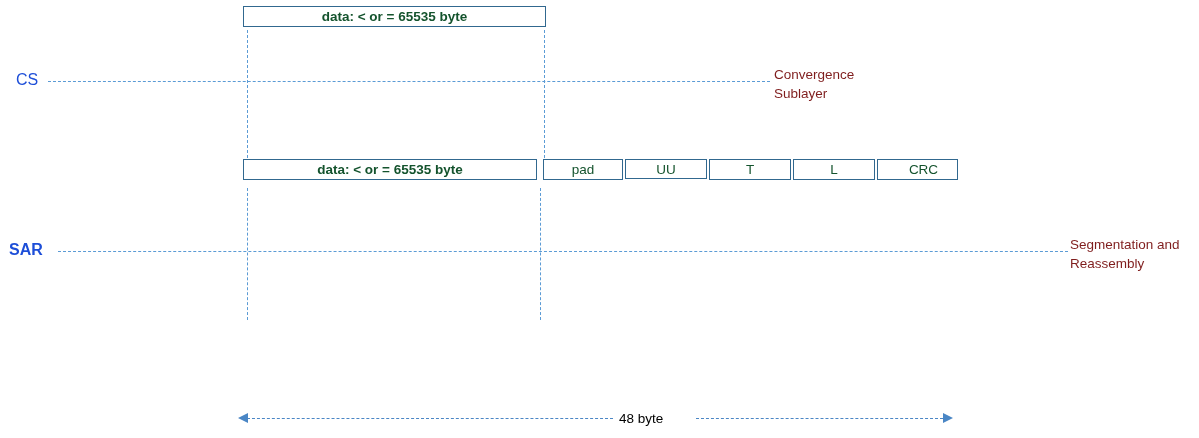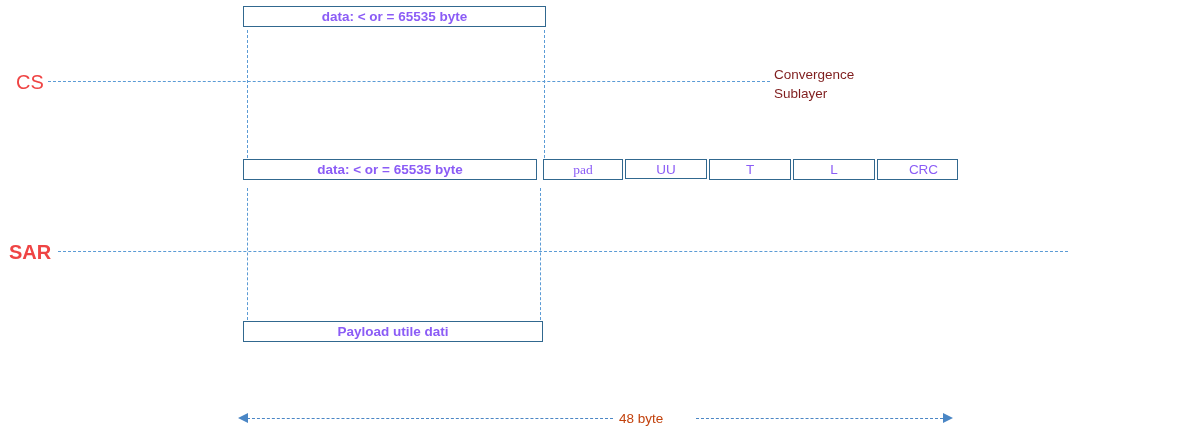--- a/index.html
+++ b/index.html
@@ -13,41 +13,41 @@
   }
   #canvas {
     position: relative;
     width: 1199px;
     height: 438px;
     background: #ffffff;
     overflow: hidden;
   }
   .layer-label {
     position: absolute;
-    font-size: 20px;
-    color: #ef4444;
+    font-size: 16px;
+    color: #1d4ed8;
     white-space: nowrap;
   }
   .side-note {
     position: absolute;
     font-size: 13.5px;
     line-height: 19px;
     color: #7f1d1d;
     white-space: nowrap;
   }
   .pdu-box {
     position: absolute;
     box-sizing: border-box;
     border: 1.5px solid #31688f;
     background: #ffffff;
     display: flex;
     align-items: center;
     justify-content: center;
     font-size: 13.5px;
-    color: #8b5cf6;
+    color: #14532d;
     z-index: 4;
   }
   .pdu-box.bold {
     font-weight: bold;
   }
   .vline {
     position: absolute;
     border-left: 1.6px dashed #5b9bd5;
     z-index: 1;
   }
@@ -82,21 +82,21 @@
   }
   .arrow-head.right {
     border-left: 10px solid #4a86c5;
     transform: translateY(-50%);
   }
   .arrow-label {
     position: absolute;
     top: 50%;
     transform: translateY(-50%);
     font-size: 13.5px;
-    color: #c2410c;
+    color: #000000;
     background: #ffffff;
     padding: 0 6px;
     white-space: nowrap;
   }
 </style>
 </head>
 <body>
 
 <div id="canvas">
 
@@ -106,42 +106,45 @@
 
   <div class="layer-label" style="left:16px; top:71px;">CS</div>
 
   <div class="layer-label" style="left:9px; top:241px;font-weight:bold;">SAR</div>
 
   <div class="side-note" style="left:774px; top:65px;">
     <div>Convergence</div>
     <div>Sublayer</div>
   </div>
 
+  <div class="side-note" style="left:1070px; top:235px;">
+    <div>Segmentation and</div>
+    <div>Reassembly</div>
+  </div>
 
   <div class="vline" style="left:247px; top:30px; height:128px;"></div>
   <div class="vline" style="left:544px; top:30px; height:128px;"></div>
 
   <div class="vline" style="left:247px; top:188px; height:132px;"></div>
   <div class="vline" style="left:540px; top:188px; height:132px;"></div>
 
   <div class="pdu-box bold" style="left:243px; top:6px; width:303px; height:21px;">data: &lt; or = 65535 byte</div>
 
   <div class="pdu-box bold" style="left:243px; top:159px; width:294px; height:21px;">data: &lt; or = 65535 byte</div>
 
-  <div class="pdu-box" style="left:543px; top:159px; width:80px; height:21px;font-family:Liberation Serif, serif;">pad</div>
+  <div class="pdu-box" style="left:543px; top:159px; width:80px; height:21px;">pad</div>
 
   <div class="pdu-box" style="left:625px; top:159px; width:82px; height:20px;">UU</div>
 
   <div class="pdu-box" style="left:709px; top:159px; width:82px; height:21px;">T</div>
 
   <div class="pdu-box" style="left:793px; top:159px; width:82px; height:21px;">L</div>
 
   <div class="pdu-box" style="left:877px; top:159px; width:81px; height:21px;padding-left:12px;">CRC</div>
 
-  <div class="pdu-box bold" style="left:243px; top:321px; width:300px; height:21px;">Payload utile dati</div>
 
   <div class="arrow-row" style="left:238px; top:408px; width:715px; height:20px;">
 
     <div class="arrow-head left" style="left:0px;"></div>
 
     <div class="arrow-seg" style="left:9px; width:366px;"></div>
 
     <div class="arrow-label" style="left:375px;">48 byte</div>
 
     <div class="arrow-seg" style="left:458px; width:247px;"></div>

